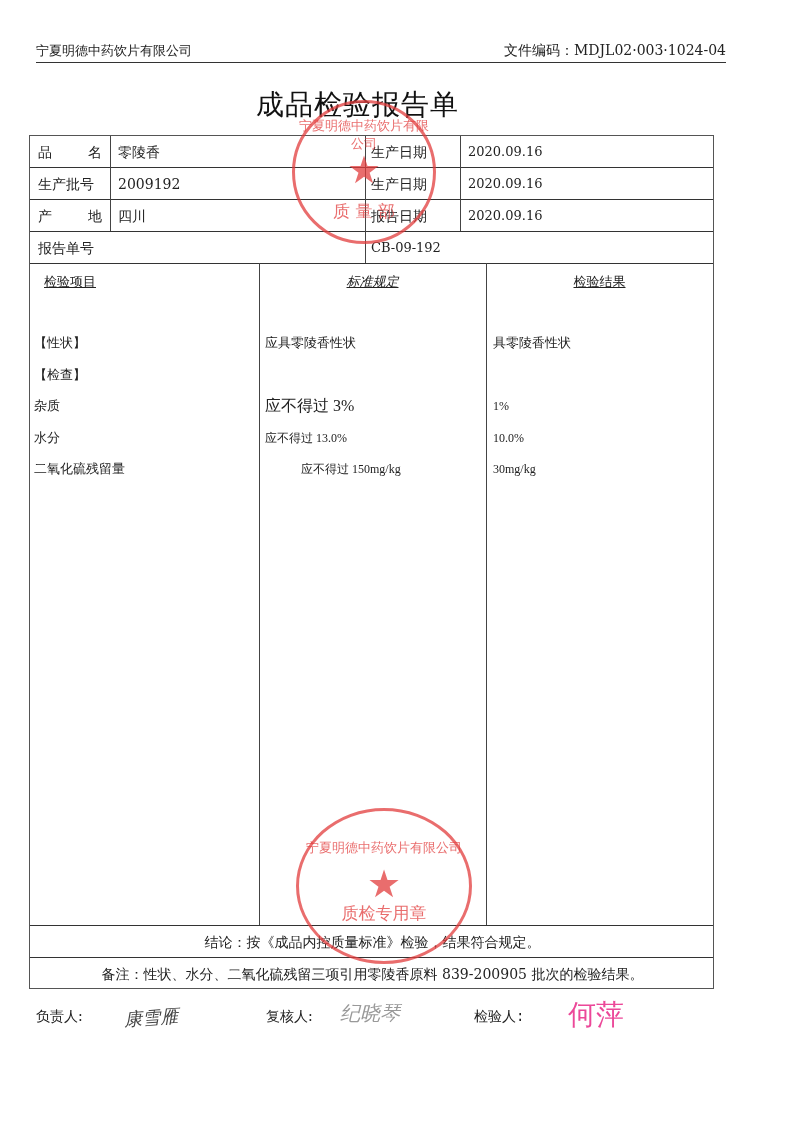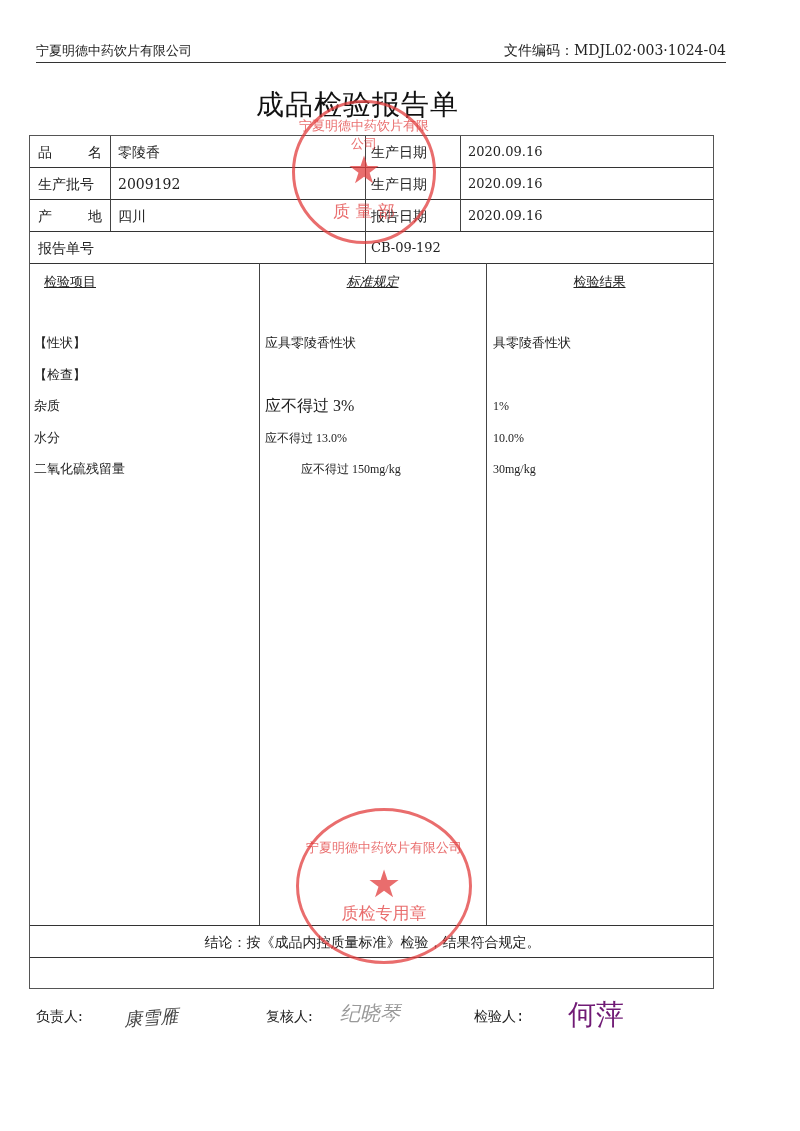--- a/index.html
+++ b/index.html
@@ -86,31 +86,32 @@
 
   <div class="item" style="left:4px;top:292px;">水分</div>
   <div class="item" style="left:235px;top:292px;font-size:12px;">应不得过 13.0%</div>
   <div class="item" style="left:463px;top:292px;font-size:12px;">10.0%</div>
 
   <div class="item" style="left:4px;top:323px;">二氧化硫残留量</div>
   <div class="item" style="left:235px;top:323px;font-size:12px;margin-left:36px;">应不得过 150mg/kg</div>
   <div class="item" style="left:463px;top:323px;font-size:12px;">30mg/kg</div>
 
   <div class="concl" style="top:790px;">结论：按《成品内控质量标准》检验，结果符合规定。</div>
+  <div class="concl" style="top:822px;">备注：性状、水分、二氧化硫残留三项引用零陵香原料 839-200905 批次的检验结果。</div>
 </div>
 
 <div class="stamp" style="left:292px;top:100px;width:138px;height:138px;">
   <div class="arc" style="top:14px;">宁夏明德中药饮片有限公司</div>
   <div class="star">★</div>
   <div class="bottom" style="bottom:18px;">质 量 部</div>
 </div>
 <div class="stamp" style="left:296px;top:808px;width:170px;height:150px;">
   <div class="arc" style="top:28px;">宁夏明德中药饮片有限公司</div>
   <div class="star">★</div>
   <div class="bottom" style="bottom:36px;">质检专用章</div>
 </div>
 
 <div class="sign" style="left:36px;">负责人:</div>
 <div class="sig" style="left:124px;top:1006px;font-size:18px;font-style:italic;color:#444;transform:rotate(-4deg);">康雪雁</div>
 <div class="sign" style="left:266px;">复核人:</div>
 <div class="sig" style="left:340px;top:1000px;font-size:20px;font-style:italic;color:#999;">纪晓琴</div>
 <div class="sign" style="left:474px;font-family:Liberation Mono, monospace;">检验人:</div>
-<div class="sig" style="left:568px;top:996px;font-size:28px;color:#701a75;">何萍</div>
+<div class="sig" style="left:568px;top:996px;font-size:28px;color:#ec4899;">何萍</div>
 
 </body></html>

